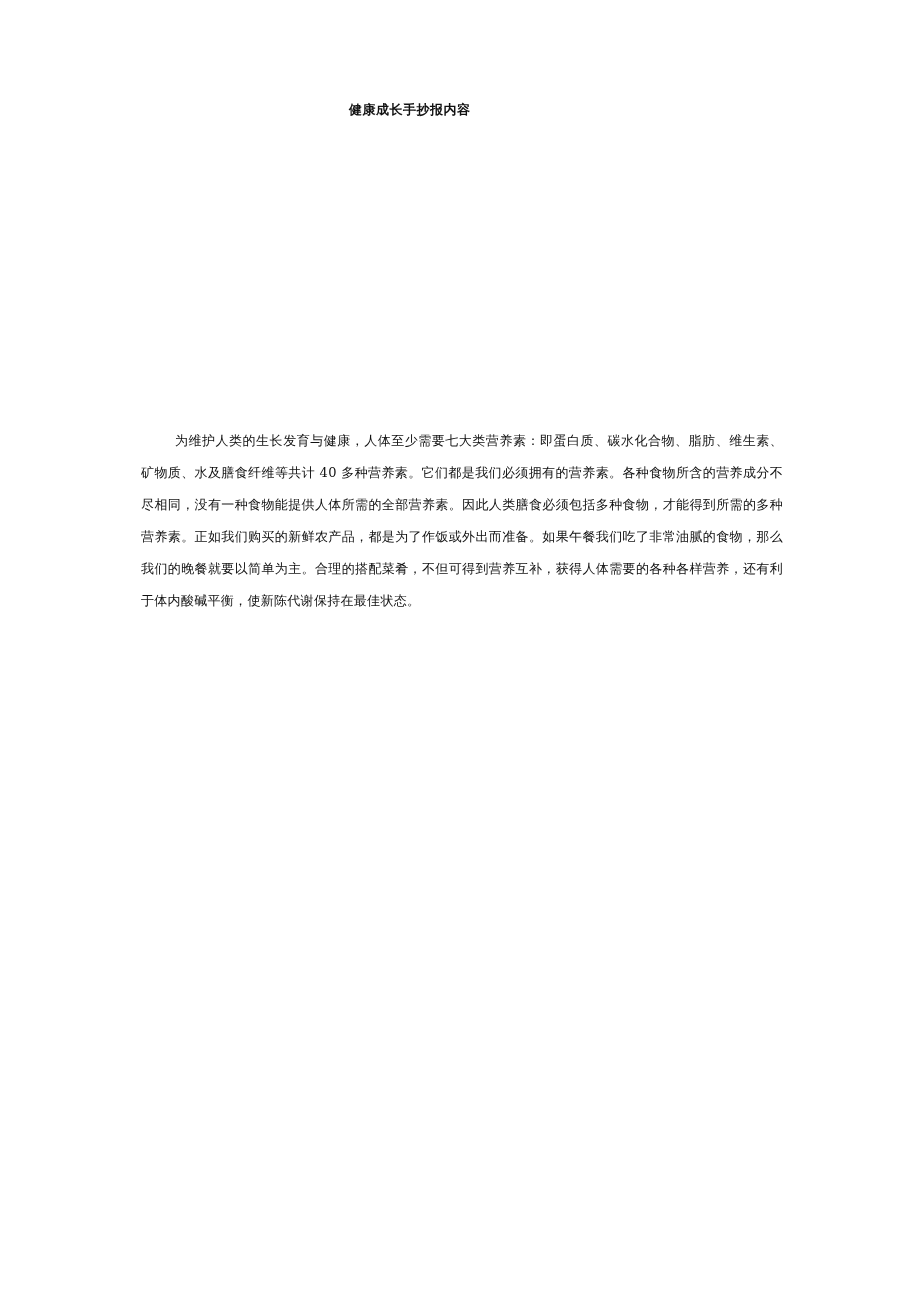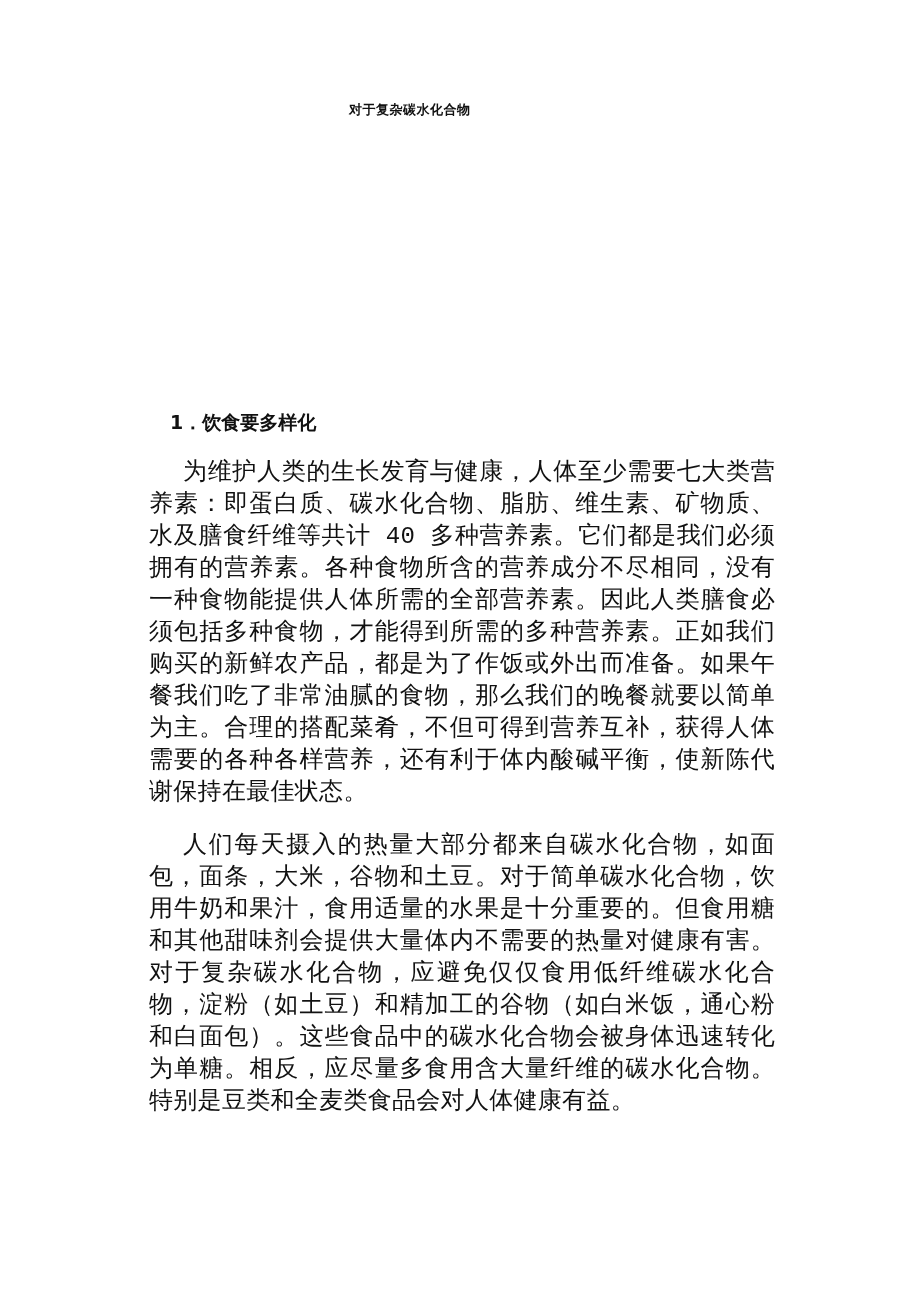--- a/index.html
+++ b/index.html
@@ -36,40 +36,37 @@
       font-family: "DejaVu Sans", "Liberation Sans", sans-serif;
       font-size: 19px;
       font-weight: bold;
       padding-left: 33px;
       margin: 0;
       height: 32px;
       line-height: 32px;
       white-space: nowrap;
     }
     .para {
-      margin: 12px;
-      font-size: 24px;
+      margin: 4px;
+      font-size: 13px;
       line-height: 32px;
       text-indent: 34px;
       text-align: justify;
       text-align-last: left;
       letter-spacing: 0.3px;
-      font-family: Liberation Mono, monospace;
     }
     .h1 { margin-top: 0; }
     .p1 { margin-top: 19px; }
     .h2 { margin-top: 10px; }
     .p2 { margin-top: 21px; }
     .h3 { margin-top: 22px; }
     .p3 { margin-top: 19px; }
   </style>
 </head>
 <body>
 
-<div class="doc-title">对于复杂碳水化合物</div>
+<div class="doc-title">健康成长手抄报内容</div>
 
 <div class="content">
-  <h2 class="heading h1">1．饮食要多样化</h2>
   <p class="para p1">为维护人类的生长发育与健康，人体至少需要七大类营养素：即蛋白质、碳水化合物、脂肪、维生素、矿物质、水及膳食纤维等共计 40 多种营养素。它们都是我们必须拥有的营养素。各种食物所含的营养成分不尽相同，没有一种食物能提供人体所需的全部营养素。因此人类膳食必须包括多种食物，才能得到所需的多种营养素。正如我们购买的新鲜农产品，都是为了作饭或外出而准备。如果午餐我们吃了非常油腻的食物，那么我们的晚餐就要以简单为主。合理的搭配菜肴，不但可得到营养互补，获得人体需要的各种各样营养，还有利于体内酸碱平衡，使新陈代谢保持在最佳状态。</p>
 
-  <p class="para p2">人们每天摄入的热量大部分都来自碳水化合物，如面包，面条，大米，谷物和土豆。对于简单碳水化合物，饮用牛奶和果汁，食用适量的水果是十分重要的。但食用糖和其他甜味剂会提供大量体内不需要的热量对健康有害。对于复杂碳水化合物，应避免仅仅食用低纤维碳水化合物，淀粉（如土豆）和精加工的谷物（如白米饭，通心粉和白面包）。这些食品中的碳水化合物会被身体迅速转化为单糖。相反，应尽量多食用含大量纤维的碳水化合物。特别是豆类和全麦类食品会对人体健康有益。</p>
 
 </div>
 
 </body></html>

